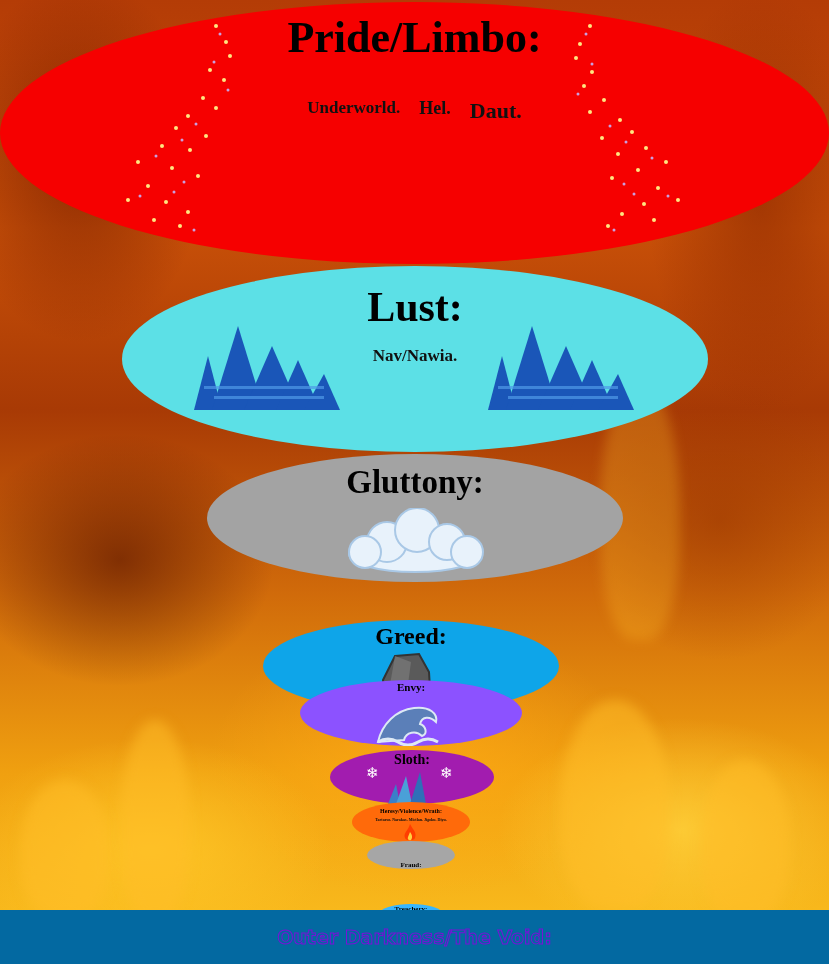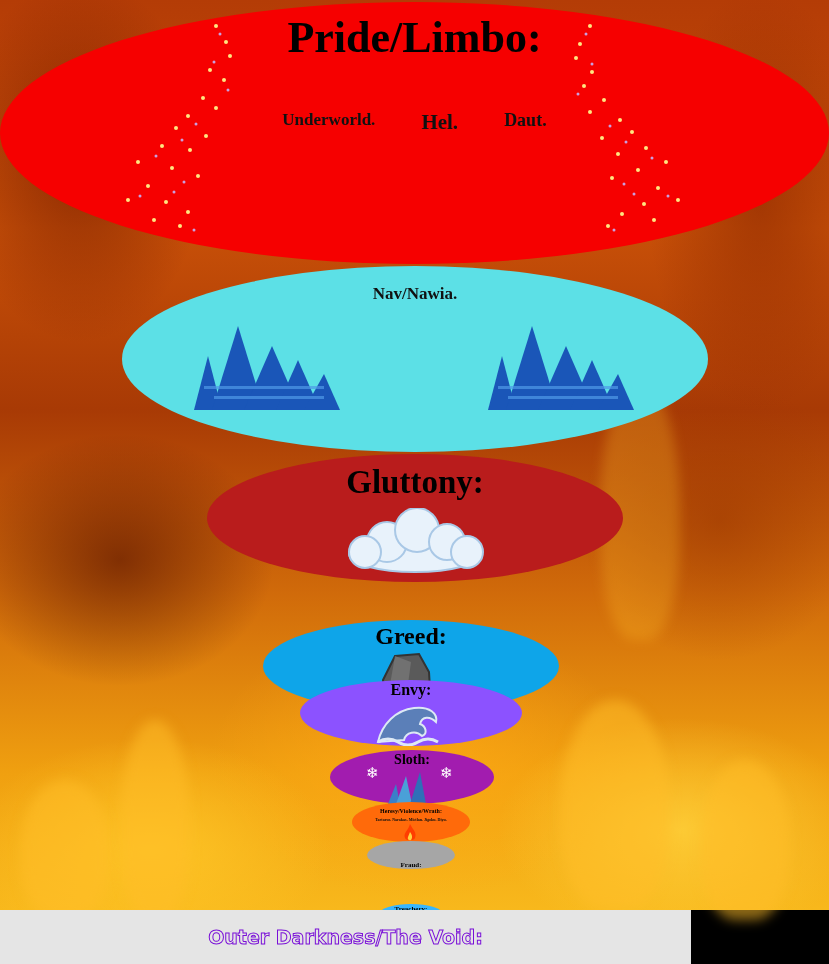--- a/index.html
+++ b/index.html
@@ -18,21 +18,21 @@
         radial-gradient(ellipse 260px 160px at 150px 850px, rgba(255,200,40,0.85), transparent 70%),
         radial-gradient(ellipse 260px 160px at 680px 830px, rgba(255,210,60,0.8), transparent 70%),
         radial-gradient(ellipse 300px 200px at 420px 760px, rgba(255,170,20,0.7), transparent 70%),
         linear-gradient(180deg, #b43c06 0%, #c85008 25%, #a83a05 45%, #d06a0a 65%, #f0a010 85%, #f8b81c 100%);
     }
     .flame-lick {
       position: absolute; border-radius: 50% 50% 40% 40%;
       background: rgba(255,190,40,0.55); filter: blur(6px);
     }
     .void {
-      position: absolute; left: 0; top: 910px; width: 691px; height: 54px; background: #e5e5e5;
+      position: absolute; left: 0; top: 910px; width: 829px; height: 54px; background: #0369a1;
       display: flex; align-items: center; justify-content: center;
     }
     .void-title {
       font-family: "DejaVu Sans", sans-serif; font-weight: bold; font-size: 19px;
       color: transparent; -webkit-text-stroke: 1px #7a10d8; letter-spacing: 0px;
     }
     .ring {
       position: absolute; border-radius: 50%;
       display: flex; flex-direction: column; align-items: center; font-family: Liberation Serif, serif;
     }
@@ -47,24 +47,24 @@
 <div class="fire">
   <div class="flame-lick" style="left:20px;top:780px;width:90px;height:140px;"></div>
   <div class="flame-lick" style="left:120px;top:720px;width:70px;height:200px;"></div>
   <div class="flame-lick" style="left:560px;top:700px;width:110px;height:210px;"></div>
   <div class="flame-lick" style="left:700px;top:760px;width:90px;height:160px;"></div>
   <div class="flame-lick" style="left:600px;top:380px;width:80px;height:260px;opacity:.5"></div>
 </div>
 
 <div class="ring" style="left:0;top:2px;width:829px;height:262px;background:#f60000;">
   <div class="ring-title" style="font-size:44px;margin-top:14px;">Pride/Limbo:</div>
-  <div style="display:flex;gap:46px;margin-top:50px;">
+  <div style="display:flex;gap:19px;margin-top:38px;">
     <span class="sub" style="font-size:17px;">Underworld.</span>
-    <span class="sub" style="font-size:21px;">Hel.</span>
-    <span class="sub" style="font-size:18px;">Daut.</span>
+    <span class="sub" style="font-size:18px;">Hel.</span>
+    <span class="sub" style="font-size:22px;">Daut.</span>
   </div>
   <svg class="sparkles" style="left:118px;top:18px;" width="130" height="215" viewBox="0 0 130 215">
     <g fill="#ffe680">
       <circle cx="98" cy="6" r="2"></circle>
         <circle cx="108" cy="22" r="2"></circle>
         <circle cx="112" cy="36" r="2"></circle>
       <circle cx="92" cy="50" r="2"></circle>
         <circle cx="106" cy="60" r="2"></circle>
         <circle cx="85" cy="78" r="2"></circle>
       <circle cx="98" cy="88" r="2"></circle>
@@ -129,20 +129,21 @@
         <circle cx="90" cy="138" r="1.5"></circle>
       <circle cx="62" cy="164" r="1.5"></circle>
         <circle cx="106" cy="176" r="1.5"></circle>
         <circle cx="72" cy="174" r="1.5"></circle>
       <circle cx="52" cy="210" r="1.5"></circle>
     </g>
   </svg>
 </div>
 
 <div class="ring" style="left:122px;top:266px;width:586px;height:186px;background:#5ce0e6;">
+  <div class="ring-title" style="font-size:42px;margin-top:20px;">Lust:</div>
   <div class="sub" style="font-size:17px;margin-top:18px;">Nav/Nawia.</div>
   <svg class="icon" style="left:72px;top:60px;" width="146" height="84" viewBox="0 0 146 84">
     <g fill="#1a56b8">
       <polygon points="22,84 2,84 12,40 22,84"></polygon>
         <polygon points="14,84 0,84 14,30 28,84"></polygon>
       <polygon points="40,84 18,84 44,0 70,84"></polygon>
         <polygon points="70,84 50,84 78,20 106,84"></polygon>
       <polygon points="96,84 82,84 104,34 126,84"></polygon>
         <polygon points="122,84 110,84 130,48 146,84"></polygon>
     </g>
@@ -160,21 +161,21 @@
       <polygon points="96,84 82,84 104,34 126,84"></polygon>
         <polygon points="122,84 110,84 130,48 146,84"></polygon>
     </g>
     <g fill="#4f9ae8" opacity="0.7">
         <rect x="10" y="60" width="120" height="3"></rect>
         <rect x="20" y="70" width="110" height="3"></rect>
       </g>
   </svg>
 </div>
 
-<div class="ring" style="left:207px;top:454px;width:416px;height:128px;background:#b91c1c;">
+<div class="ring" style="left:207px;top:454px;width:416px;height:128px;background:#a3a3a3;">
   <div class="ring-title" style="font-size:33px;margin-top:12px;">Gluttony:</div>
   <svg class="icon" style="left:136px;top:54px;" width="144" height="66" viewBox="0 0 144 66">
     <g fill="#e8f2fb" stroke="#a9c8e6" stroke-width="2">
       <ellipse cx="72" cy="46" rx="66" ry="18"></ellipse>
       <circle cx="44" cy="34" r="20"></circle>
         <circle cx="74" cy="22" r="22"></circle>
         <circle cx="104" cy="34" r="18"></circle>
       <circle cx="22" cy="44" r="16"></circle>
         <circle cx="124" cy="44" r="16"></circle>
     </g>
@@ -183,21 +184,21 @@
 
 <div class="ring" style="left:263px;top:620px;width:296px;height:92px;background:#0ea5e9;">
   <div class="ring-title" style="font-size:24px;margin-top:4px;">Greed:</div>
   <svg class="icon" style="left:118px;top:32px;" width="52" height="58" viewBox="0 0 52 58">
     <polygon points="14,4 38,2 48,20 50,54 4,56 2,28" fill="#5a5a5a" stroke="#333" stroke-width="2"></polygon>
     <polygon points="14,4 30,10 26,40 6,50" fill="#7a7a7a" opacity="0.7"></polygon>
   </svg>
 </div>
 
 <div class="ring" style="left:300px;top:680px;width:222px;height:66px;background:#8c52ff;">
-  <div class="ring-title" style="font-size:16px;margin-top:2px;">Envy:</div>
+  <div class="ring-title" style="font-size:11px;margin-top:2px;">Envy:</div>
   <svg class="icon" style="left:76px;top:22px;" width="68" height="44" viewBox="0 0 68 44">
     <path d="M2,40 C6,22 20,8 38,6 C54,4 62,12 60,20 C54,14 46,14 44,22 C50,24 52,32 46,34 C40,28 30,30 28,38 Z" fill="#5b7fb8" stroke="#dde9f5" stroke-width="2"></path>
     <path d="M2,40 Q12,34 22,40 T42,40 T62,40" fill="none" stroke="#dde9f5" stroke-width="3"></path>
   </svg>
 </div>
 
 <div class="ring" style="left:330px;top:750px;width:164px;height:54px;background:#a21caf;">
   <div class="ring-title" style="font-size:14px;margin-top:3px;">Sloth:</div>
   <div class="icon" style="left:36px;top:14px;color:#fff;font-size:15px;">❄</div>
   <div class="icon" style="left:110px;top:14px;color:#fff;font-size:15px;">❄</div>

